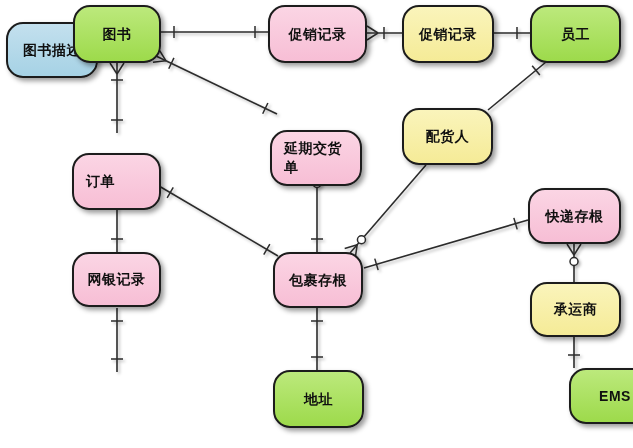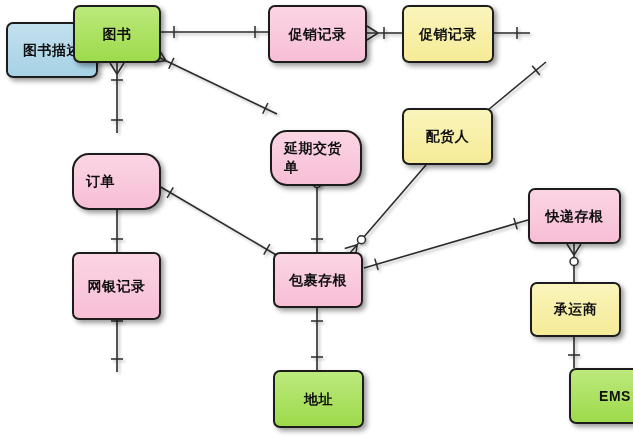--- a/index.html
+++ b/index.html
@@ -18,21 +18,21 @@
     position:absolute;box-sizing:border-box;
     border:2px solid #1c1c1c;border-radius:17px;
     box-shadow:3px 3px 5px rgba(0,0,0,.40);
     display:flex;flex-direction:column;justify-content:center;gap:2px;
     font-weight:bold;font-size:14px;line-height:17px;color:#101010;letter-spacing:.5px;
   }
   .node.blue  {background:linear-gradient(180deg,#c3e0ee 0%,#a6d2e5 100%);}
   .node.green {background:linear-gradient(180deg,#bce97c 0%,#9dda4b 100%);}
   .node.pink  {background:linear-gradient(180deg,#fbd5e4 0%,#f7bed5 100%);}
   .node.yellow{background:linear-gradient(180deg,#faf4bb 0%,#f5eb97 100%);}
-  .align-center{align-items:center;text-align:right;padding:0 6px;border-radius:7px;}
+  .align-center{align-items:center;text-align:right;padding:0 6px;}
   .align-left{align-items:flex-start;text-align:left;padding:0 8px 0 12px;margin-top:20px;}
 </style>
 </head>
 <body>
 
 <div class="canvas">
   <svg class="edge-layer" id="edge-layer" viewBox="0 0 633 448" xmlns="http://www.w3.org/2000/svg">
       <line x1="161" y1="32" x2="268" y2="32" class="edge-line"></line>
       <line x1="174" y1="26" x2="174" y2="38" class="edge-mark"></line>
       <line x1="255" y1="38" x2="255" y2="26" class="edge-mark"></line>
@@ -91,34 +91,37 @@
     </div>
     <div class="node green align-center" style="left: 73px; top: 5px; width: 88px; height: 58px;">
       <div>图书</div>
     </div>
     <div class="node pink align-center" style="left: 268px; top: 5px; width: 99px; height: 58px;">
       <div>促销记录</div>
     </div>
     <div class="node yellow align-center" style="left: 402px; top: 5px; width: 92px; height: 58px;">
       <div>促销记录</div>
     </div>
+    <div class="node green align-center" style="left: 530px; top: 5px; width: 91px; height: 58px;">
+      <div>员工</div>
+    </div>
     <div class="node pink align-left" style="left: 72px; top: 133px; width: 89px; height: 57px;">
       <div>订单</div>
     </div>
     <div class="node pink align-left" style="left: 270px; top: 110px; width: 92px; height: 56px;">
       <div>延期交货</div>
       <div>单</div>
     </div>
     <div class="node pink align-center" style="left: 528px; top: 188px; width: 93px; height: 56px;">
       <div>快递存根</div>
     </div>
     <div class="node yellow align-center" style="left: 402px; top: 108px; width: 91px; height: 57px;">
       <div>配货人</div>
     </div>
-    <div class="node pink align-center" style="left: 72px; top: 252px; width: 89px; height: 68px;">
+    <div class="node pink align-center" style="left: 72px; top: 252px; width: 89px; height: 55px;">
       <div>网银记录</div>
     </div>
     <div class="node pink align-center" style="left: 273px; top: 252px; width: 90px; height: 56px;">
       <div>包裹存根</div>
     </div>
     <div class="node yellow align-center" style="left: 530px; top: 282px; width: 91px; height: 55px;">
       <div>承运商</div>
     </div>
     <div class="node green align-center" style="left: 273px; top: 370px; width: 91px; height: 58px;">
       <div>地址</div>

